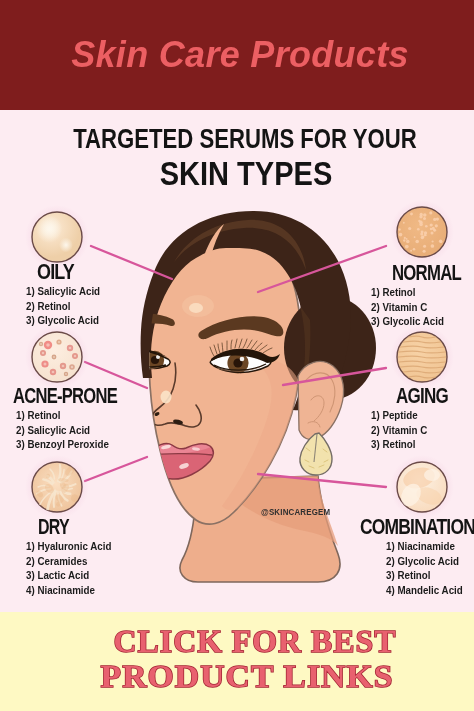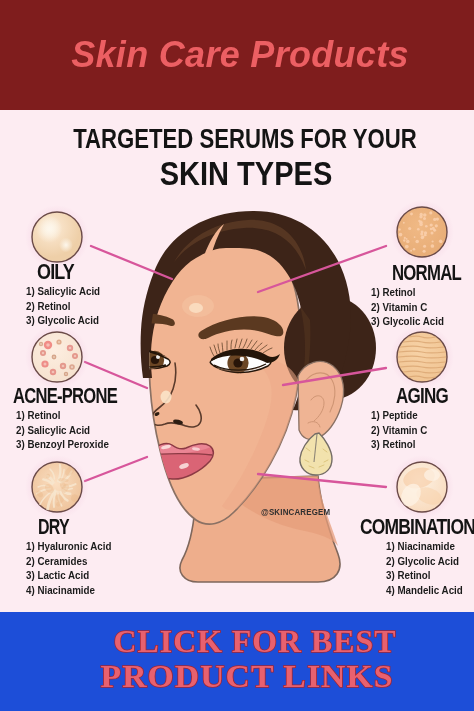--- a/index.html
+++ b/index.html
@@ -27,21 +27,21 @@
   .grp{position:absolute;}
   .gname{font-size:22px;line-height:22px;font-weight:bold;color:#141414;letter-spacing:-1px;
          white-space:nowrap;transform-origin:left top;}
   .glist{margin:0;padding:0;list-style:none;transform-origin:left top;transform:scaleX(0.85);}
   .glist li{font-size:11.5px;line-height:14.6px;font-weight:bold;color:#1b1b1b;white-space:nowrap;}
 
   .wm{position:absolute;font-size:9px;line-height:9px;font-weight:bold;color:#2f2f2f;
       letter-spacing:0.2px;transform-origin:left top;transform:scaleX(0.88);white-space:nowrap;}
 
   
-  .ftr{position:absolute;left:0;top:612px;width:474px;height:99px;background:#1d4ed8;}
+  .ftr{position:absolute;left:0;top:612px;width:474px;height:99px;background:#fef9c3;}
   .ftr svg{position:absolute;left:0;top:0;}
   .ftr text{font-family:"Liberation Serif",serif;font-size:32px;font-weight:bold;
             fill:#e8616f;stroke:#a32433;stroke-width:1.5px;paint-order:stroke;letter-spacing:1px;}
 </style>
 </head>
 <body>
 
 <div class="page">
 
   <div class="hdr">

